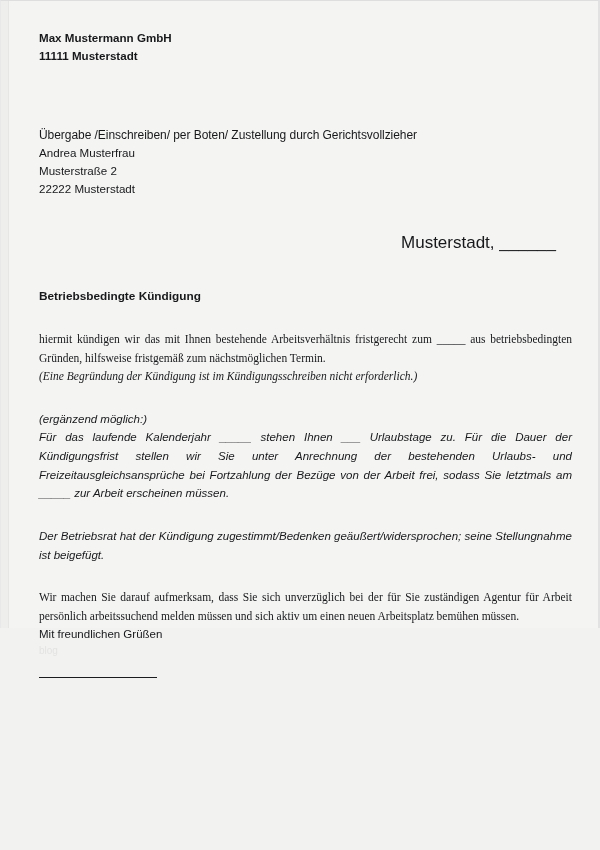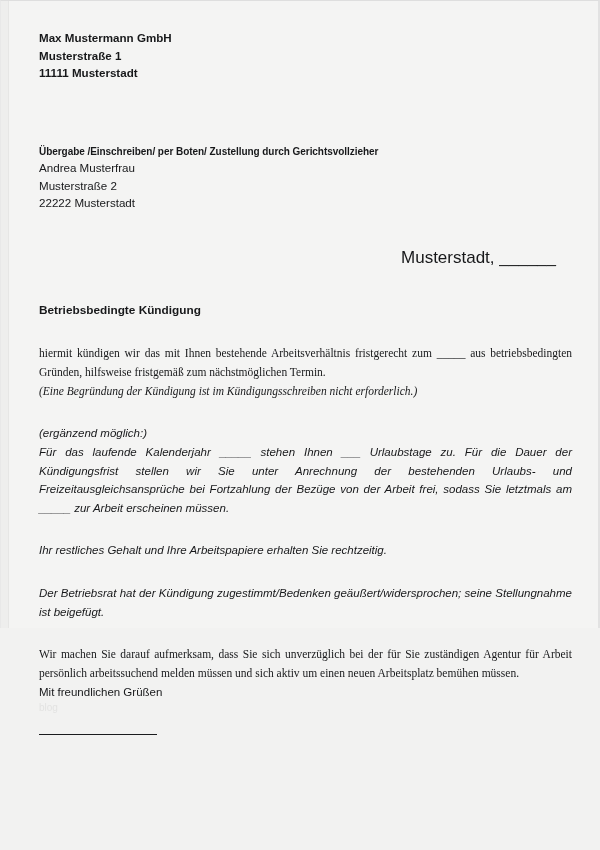--- a/index.html
+++ b/index.html
@@ -54,22 +54,22 @@
 
   .sender {
     font-weight: bold;
   }
 
   .blk-sender { margin-bottom: 0; }
 
   .spacer-1 { height: 62px; }
 
   .delivery {
-    font-weight: bold;
-    font-size: 10px;
+    font-weight: normal;
+    font-size: 12px;
     line-height: 1.52;
     letter-spacing: -0.05px;
   }
 
   .recipient { margin-bottom: 0; }
 
   .date-line {
     text-align: right;
     font-size: 17px;
     margin-top: 32px;
@@ -126,21 +126,20 @@
   }
 </style>
 </head>
 <body>
 
 <div class="page">
   <div class="doc">
 
     <div class="blk-sender">
       <div class="addr-line sender">Max Mustermann GmbH</div>
-      <div class="addr-line sender">Musterstraße 1</div>
       <div class="addr-line sender">11111 Musterstadt</div>
     </div>
 
     <div class="spacer-1"></div>
 
     <div class="delivery">Übergabe /Einschreiben/ per Boten/ Zustellung durch Gerichtsvollzieher</div>
 
     <div class="recipient">
       <div class="addr-line">Andrea Musterfrau</div>
       <div class="addr-line">Musterstraße 2</div>
@@ -155,23 +154,20 @@
     <div class="body-block">
       <p class="para">hiermit kündigen wir das mit Ihnen bestehende Arbeitsverhältnis fristgerecht zum _____ aus betriebsbedingten Gründen, hilfsweise fristgemäß zum nächstmöglichen Termin.</p>
       <p class="para ital noindent">(Eine Begründung der Kündigung ist im Kündigungsschreiben nicht erforderlich.)</p>
     </div>
 
     <div class="ital-block">
       <p class="para noindent">(ergänzend möglich:)</p>
       <p class="para">Für das laufende Kalenderjahr _____ stehen Ihnen ___ Urlaubstage zu. Für die Dauer der Kündigungsfrist stellen wir Sie unter Anrechnung der bestehenden Urlaubs- und Freizeitausgleichsansprüche bei Fortzahlung der Bezüge von der Arbeit frei, sodass Sie letztmals am _____ zur Arbeit erscheinen müssen.</p>
     </div>
 
-    <div class="ital-block">
-      <p class="para noindent">Ihr restliches Gehalt und Ihre Arbeitspapiere erhalten Sie rechtzeitig.</p>
-    </div>
 
     <div class="ital-block">
       <p class="para">Der Betriebsrat hat der Kündigung zugestimmt/Bedenken geäußert/widersprochen; seine Stellungnahme ist beigefügt.</p>
     </div>
 
     <div class="body-block">
       <p class="para">Wir machen Sie darauf aufmerksam, dass Sie sich unverzüglich bei der für Sie zuständigen Agentur für Arbeit persönlich arbeitssuchend melden müssen und sich aktiv um einen neuen Arbeitsplatz bemühen müssen.</p>
     </div>
 
     <p class="para closing">Mit freundlichen Grüßen</p>

